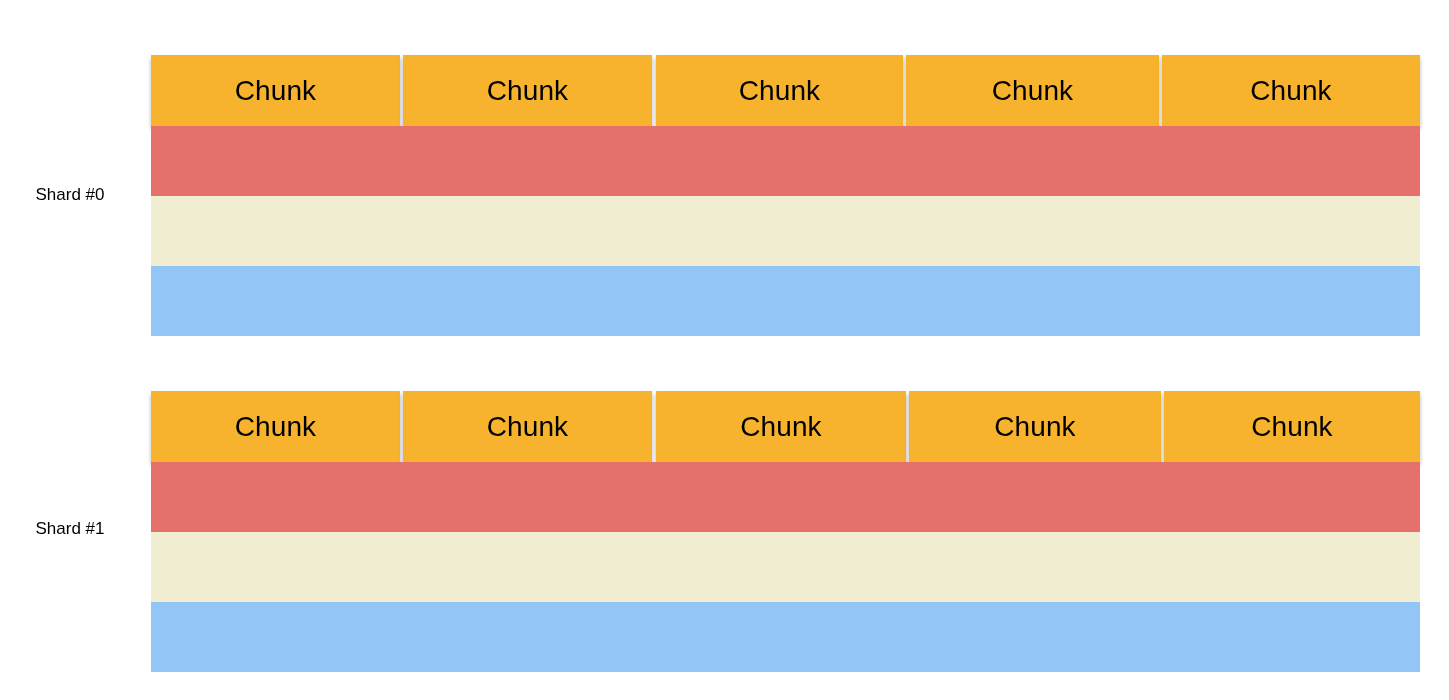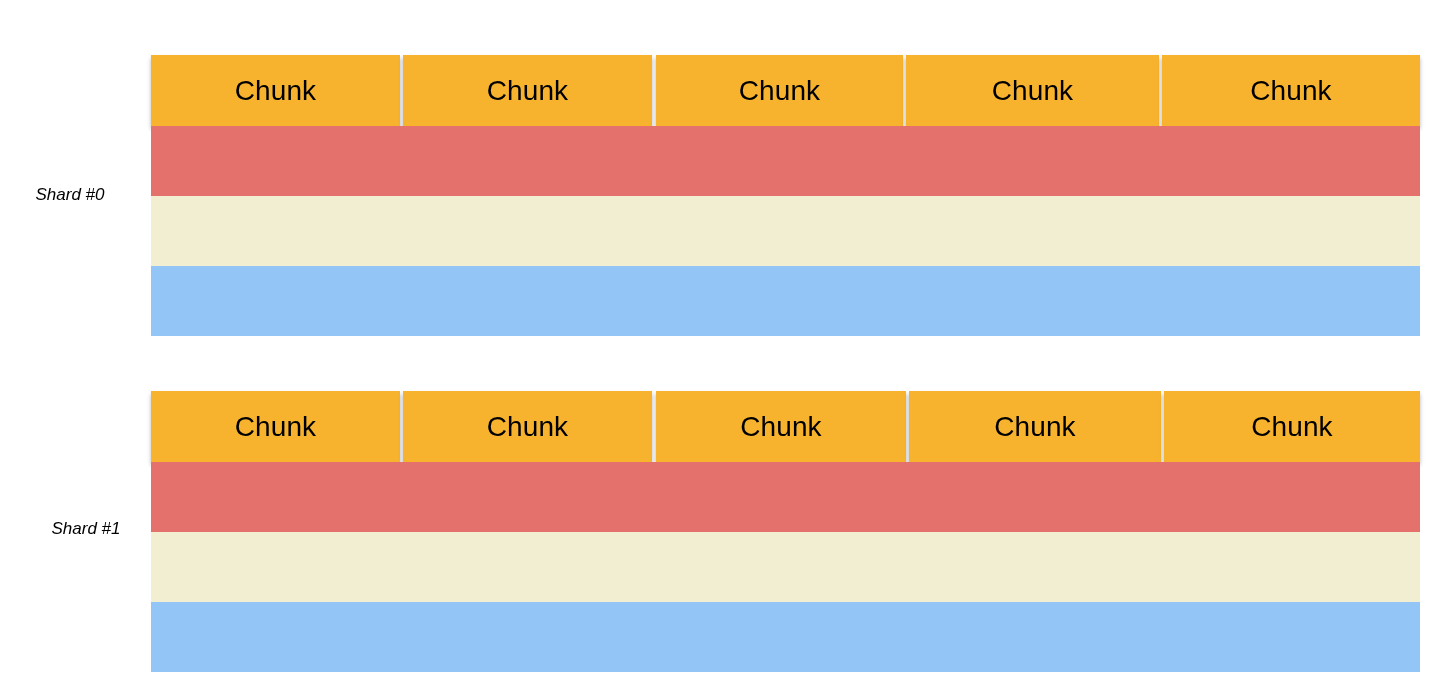--- a/index.html
+++ b/index.html
@@ -32,24 +32,23 @@
   .shard-label {
     position: absolute;
     left: 0;
     width: 140px;
     text-align: center;
     font-size: 17px;
     color: #000000;
     font-family: "Liberation Sans", sans-serif;
     line-height: 20px;
     white-space: nowrap;
-    font-style: italic;
   }
   .shard-group.shard-0 .shard-label { top: 130px; }
-  .shard-group.shard-1 .shard-label { top: 128px; margin-left: 16px; }
+  .shard-group.shard-1 .shard-label { top: 128px; }
 
   
   .chunk-row {
     position: absolute;
     left: 151px;
     top: 0;
     width: 1269px;
     height: 71px;
   }
   .chunk-box {

